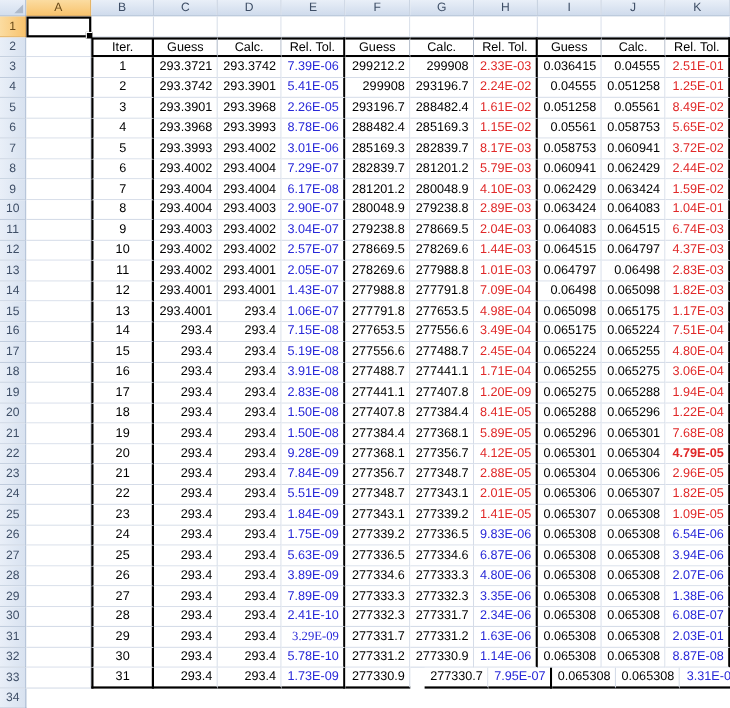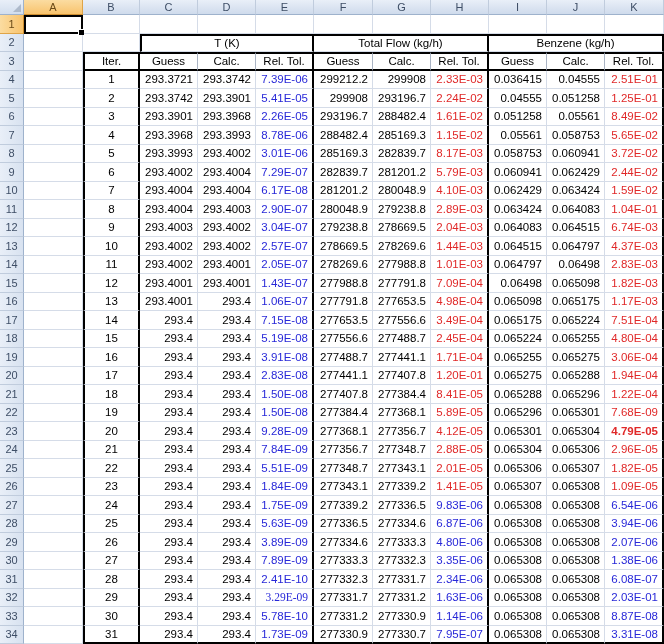--- a/index.html
+++ b/index.html
@@ -113,27 +113,20 @@
         <div class="cell" style="width: 58px;"></div>
         <div class="cell" style="width: 59px;"></div>
         <div class="cell" style="width: 58px;"></div>
         <div class="cell" style="width: 58px;"></div>
         <div class="cell" style="width: 58px;"></div>
         <div class="cell" style="width: 58px;"></div>
         <div class="cell" style="width: 59px;"></div>
       </div>
       <div class="grid-row">
         <div class="cell" style="width: 59px;"></div>
-        <div class="cell" style="width: 57px;"></div>
-        <div class="cell grp ctr bt2 br2 bl2" style="width: 174px;">T (K)</div>
-        <div class="cell grp ctr bt2 br2" style="width: 175px;">Total Flow (kg/h)</div>
-        <div class="cell grp ctr bt2 br2" style="width: 175px;">Benzene (kg/h)</div>
-      </div>
-      <div class="grid-row">
-        <div class="cell" style="width: 59px;"></div>
         <div class="cell ctr bl2 br2 bt2 bb2" style="width: 57px;">Iter.</div>
         <div class="cell ctr bt2 bb2 hdr-sep" style="width: 58px;">Guess</div>
         <div class="cell ctr bt2 bb2 hdr-sep" style="width: 58px;">Calc.</div>
         <div class="cell ctr bt2 bb2 br2" style="width: 58px;">Rel. Tol.</div>
         <div class="cell ctr bt2 bb2 hdr-sep" style="width: 59px;">Guess</div>
         <div class="cell ctr bt2 bb2 hdr-sep" style="width: 58px;">Calc.</div>
         <div class="cell ctr bt2 bb2 br2" style="width: 58px;">Rel. Tol.</div>
         <div class="cell ctr bt2 bb2 hdr-sep" style="width: 58px;">Guess</div>
         <div class="cell ctr bt2 bb2 hdr-sep" style="width: 58px;">Calc.</div>
         <div class="cell ctr bt2 bb2 br2" style="width: 59px;">Rel. Tol.</div>
@@ -347,21 +340,21 @@
         <div class="cell num br2 red" style="width: 59px;">3.06E-04</div>
       </div>
       <div class="grid-row">
         <div class="cell" style="width: 59px;"></div>
         <div class="cell ctr bl2 br2" style="width: 57px;">17</div>
         <div class="cell num" style="width: 58px;">293.4</div>
         <div class="cell num" style="width: 58px;">293.4</div>
         <div class="cell num br2 blue" style="width: 58px;">2.83E-08</div>
         <div class="cell num" style="width: 59px;">277441.1</div>
         <div class="cell num" style="width: 58px;">277407.8</div>
-        <div class="cell num br2 red" style="width: 58px;">1.20E-01</div>
+        <div class="cell num br2 red" style="width: 58px;">1.20E-09</div>
         <div class="cell num" style="width: 58px;">0.065275</div>
         <div class="cell num" style="width: 58px;">0.065288</div>
         <div class="cell num br2 red" style="width: 59px;">1.94E-04</div>
       </div>
       <div class="grid-row">
         <div class="cell" style="width: 59px;"></div>
         <div class="cell ctr bl2 br2" style="width: 57px;">18</div>
         <div class="cell num" style="width: 58px;">293.4</div>
         <div class="cell num" style="width: 58px;">293.4</div>
         <div class="cell num br2 blue" style="width: 58px;">1.50E-08</div>
@@ -376,21 +369,21 @@
         <div class="cell" style="width: 59px;"></div>
         <div class="cell ctr bl2 br2" style="width: 57px;">19</div>
         <div class="cell num" style="width: 58px;">293.4</div>
         <div class="cell num" style="width: 58px;">293.4</div>
         <div class="cell num br2 blue" style="width: 58px;">1.50E-08</div>
         <div class="cell num" style="width: 59px;">277384.4</div>
         <div class="cell num" style="width: 58px;">277368.1</div>
         <div class="cell num br2 red" style="width: 58px;">5.89E-05</div>
         <div class="cell num" style="width: 58px;">0.065296</div>
         <div class="cell num" style="width: 58px;">0.065301</div>
-        <div class="cell num br2 red" style="width: 59px;">7.68E-09</div>
+        <div class="cell num br2 red" style="width: 59px;">7.68E-08</div>
       </div>
       <div class="grid-row">
         <div class="cell" style="width: 59px;"></div>
         <div class="cell ctr bl2 br2" style="width: 57px;">20</div>
         <div class="cell num" style="width: 58px;">293.4</div>
         <div class="cell num" style="width: 58px;">293.4</div>
         <div class="cell num br2 blue" style="width: 58px;">9.28E-09</div>
         <div class="cell num" style="width: 59px;">277368.1</div>
         <div class="cell num" style="width: 58px;">277356.7</div>
         <div class="cell num br2 red" style="width: 58px;">4.12E-05</div>
@@ -528,20 +521,20 @@
         <div class="cell num" style="width: 58px;">0.065308</div>
         <div class="cell num br2 blue" style="width: 59px;">8.87E-08</div>
       </div>
       <div class="grid-row">
         <div class="cell" style="width: 59px;"></div>
         <div class="cell ctr bl2 br2 bb2" style="width: 57px;">31</div>
         <div class="cell num bb2" style="width: 58px;">293.4</div>
         <div class="cell num bb2" style="width: 58px;">293.4</div>
         <div class="cell num br2 blue bb2" style="width: 58px;">1.73E-09</div>
         <div class="cell num bb2" style="width: 59px;">277330.9</div>
-        <div class="cell num bb2" style="width: 58px;">277330.7</div>
+        <div class="cell num bb2" style="width: 58px; margin-left: 13px;">277330.7</div>
         <div class="cell num br2 blue bb2" style="width: 58px;">7.95E-07</div>
         <div class="cell num bb2" style="width: 58px;">0.065308</div>
         <div class="cell num bb2" style="width: 58px;">0.065308</div>
         <div class="cell num br2 blue bb2" style="width: 59px;">3.31E-08</div>
       </div>
     </div>
 </div>
 
 </body></html>

